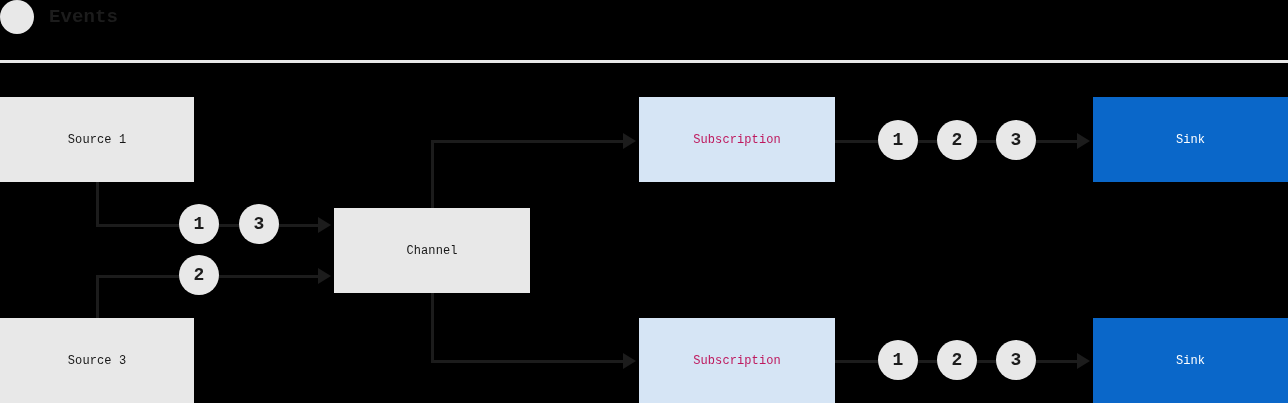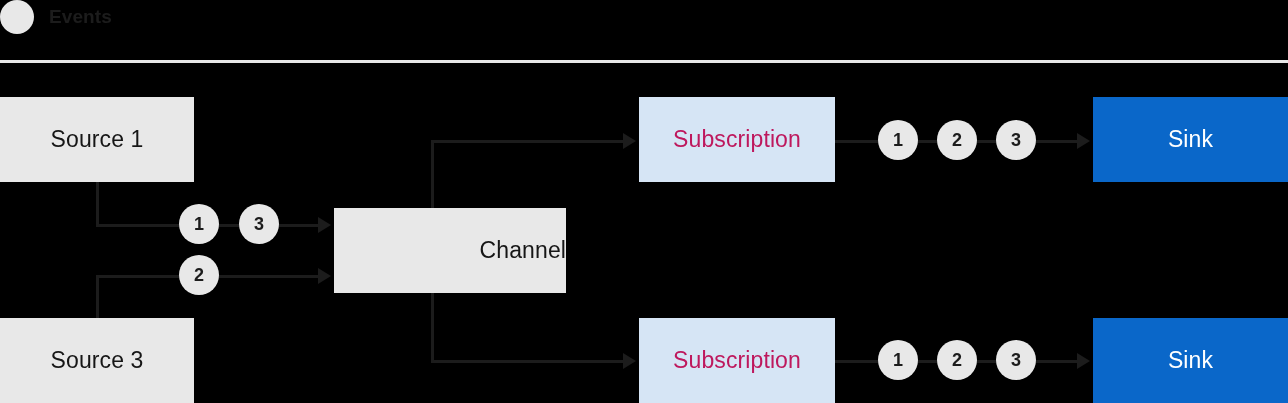--- a/index.html
+++ b/index.html
@@ -1,15 +1,15 @@
 <!DOCTYPE html>
 <html><head>
 <meta charset="utf-8">
 <style>
-  * { box-sizing: border-box; margin: 0; padding: 0; }
+  * { box-sizing: border-box; margin: 0; padding: 0; font-family: Liberation Mono, monospace; }
   html, body {
     width: 1288px;
     height: 403px;
     background: #000000;
     overflow: hidden;
     font-family: "Liberation Sans", sans-serif;
   }
   #stage {
     position: relative;
     width: 1288px;
@@ -47,33 +47,33 @@
     width: 1288px; height: 3px;
     background: #e8e8e8;
   }
 
   
   .node {
     position: absolute;
     display: flex;
     align-items: center;
     justify-content: center;
-    font-size: 23px;
+    font-size: 12px;
     font-weight: 400;
     letter-spacing: 0.1px;
     white-space: nowrap;
   }
   .node.grey  { background: #e8e8e8; color: #161616; }
   .node.blue-light { background: #d6e5f5; color: #be185d; }
   .node.blue-solid { background: #0a67c9; color: #ffffff; }
 
   
   #source1      { left: 0px;    top: 97px;  width: 194px; height: 85px; }
   #source2      { left: 0px;    top: 318px; width: 194px; height: 85px; }
-  #channel      { left: 334px;  top: 208px; width: 232px; height: 85px; justify-content: flex-end; }
+  #channel      { left: 334px;  top: 208px; width: 196px; height: 85px; }
   #subscription1{ left: 639px;  top: 97px;  width: 196px; height: 85px; }
   #subscription2{ left: 639px;  top: 318px; width: 196px; height: 85px; }
   #sink1        { left: 1093px; top: 97px;  width: 195px; height: 85px; }
   #sink2        { left: 1093px; top: 318px; width: 195px; height: 85px; }
 
   
   .hline, .vline {
     position: absolute;
     background: #1c1c1c;
   }

